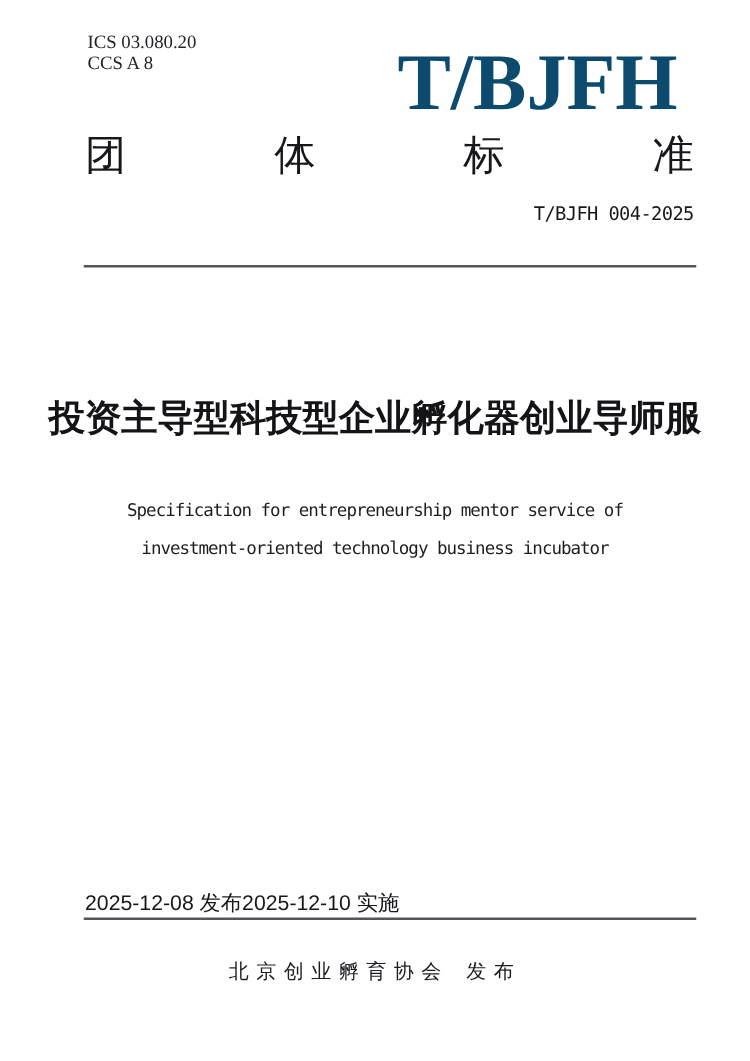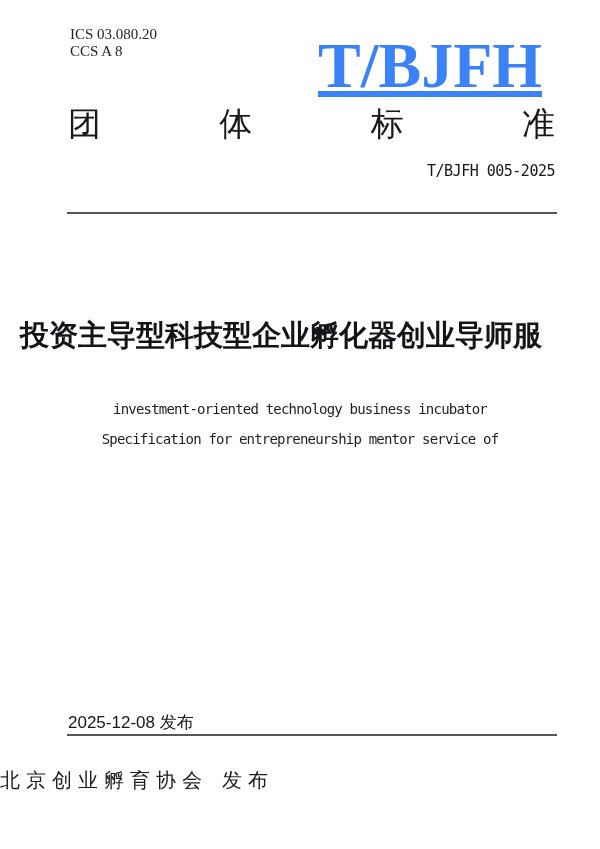--- a/index.html
+++ b/index.html
@@ -27,23 +27,22 @@
     white-space: nowrap;
   }
   .logo {
     position: absolute;
     top: 34px;
     right: 58px;
     font-family: "Liberation Serif", serif;
     font-weight: bold;
     font-size: 64px;
     line-height: 1;
-    color: #3b82f6;
+    color: #0c4a6e;
     white-space: nowrap;
-    text-decoration: underline;
   }
   .std-type-row {
     position: absolute;
     left: 68px;
     top: 104px;
     width: 487px;
     display: flex;
     justify-content: space-between;
     font-size: 33px;
     font-weight: 500;
@@ -66,20 +65,21 @@
     top: 212px;
     width: 490px;
     height: 0;
     border-top: 2px solid #55555c;
   }
   .doc-title {
     position: absolute;
     left: 20px;
     top: 318px;
     width: 560px;
+    text-align: center;
     font-size: 29px;
     font-weight: bold;
     line-height: 35px;
     color: #131318;
   }
   .doc-subtitle {
     position: absolute;
     left: 10px;
     top: 394px;
     width: 580px;
@@ -107,21 +107,22 @@
     top: 734px;
     width: 490px;
     height: 0;
     border-top: 2px solid #55555c;
   }
   .publisher-row {
     position: absolute;
     left: 0;
     top: 767px;
     width: 600px;
-    font-size: 20px;
+    text-align: center;
+    font-size: 16px;
     letter-spacing: 6px;
     color: #1c1c22;
     white-space: nowrap;
   }
   .publisher-suffix {
     margin-left: 14px;
   }
 </style>
 </head>
 <body>
@@ -135,35 +136,36 @@
 
   <div class="logo">T/BJFH</div>
 
   <div class="std-type-row">
     <span>团</span>
     <span>体</span>
     <span>标</span>
     <span>准</span>
   </div>
 
-  <div class="std-number">T/BJFH 005-2025</div>
+  <div class="std-number">T/BJFH 004-2025</div>
 
   <div class="rule-top"></div>
 
   <div class="doc-title">
     <div>投资主导型科技型企业孵化器创业导师服</div>
   </div>
 
   <div class="doc-subtitle">
+    <div>Specification for entrepreneurship mentor service of</div>
     <div>investment-oriented technology business incubator</div>
-    <div>Specification for entrepreneurship mentor service of</div>
   </div>
 
   <div class="dates-row">
     <span>2025-12-08 发布</span>
+    <span>2025-12-10 实施</span>
   </div>
 
   <div class="rule-bottom"></div>
 
   <div class="publisher-row">
     <span>北京创业孵育协会</span><span class="publisher-suffix">发布</span>
   </div>
 
 </div>
 

